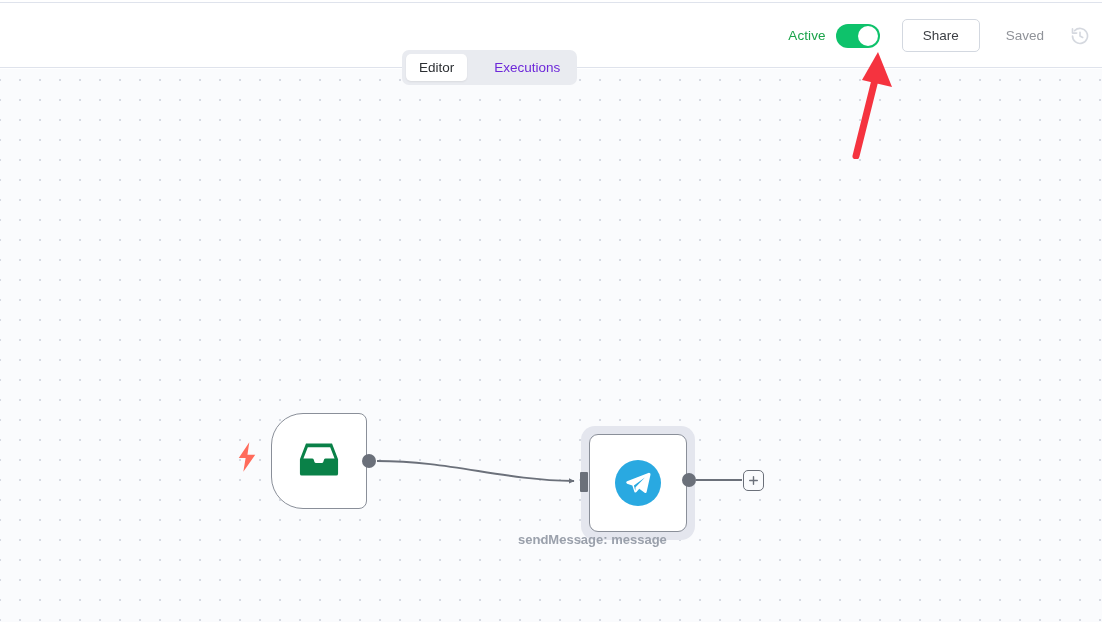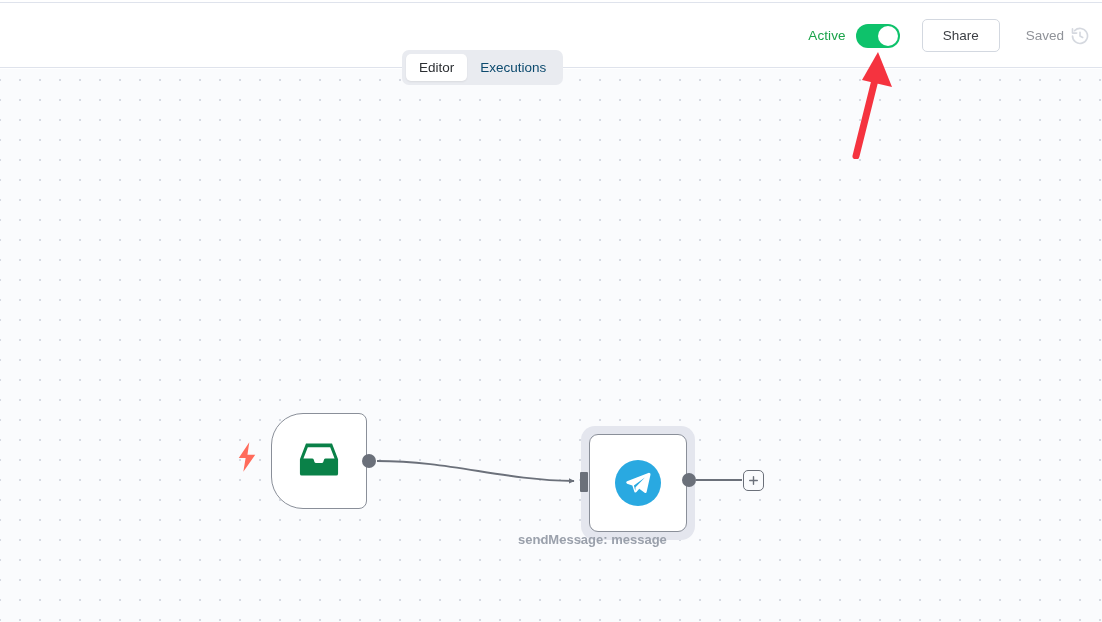--- a/index.html
+++ b/index.html
@@ -83,51 +83,51 @@
     color: #3c3f44;
     cursor: pointer;
     display: flex;
     align-items: center;
     margin-right: 26px;
   }
 
   .saved-label {
     font-size: 13.5px;
     color: #909399;
-    margin-right: 6px;
+    margin-right: 26px;
   }
 
   .history-icon {
     width: 20px; height: 20px;
     display: block;
     cursor: pointer;
     opacity: .55;
   }
 
   
   .tabs {
     position: absolute;
     left: 402px;
     top: 50px;
     height: 35px;
     background: #e9ebf0;
     border-radius: 7px;
     padding: 4px;
     display: flex;
     align-items: center;
-    gap: 0;
+    gap: 14px;
     z-index: 6;
   }
   .tab {
     height: 27px;
     padding: 0 13px;
     display: flex;
     align-items: center;
     font-size: 13.5px;
-    color: #0c4a6e;
+    color: #6d28d9;
     border-radius: 5px;
     cursor: pointer;
     background: transparent;
     border: none;
     font-family: "Liberation Sans", sans-serif;
   }
   .tab.active {
     background: #ffffff;
     color: #2c2f33;
     box-shadow: 0 1px 2px rgba(0,0,0,.07);

